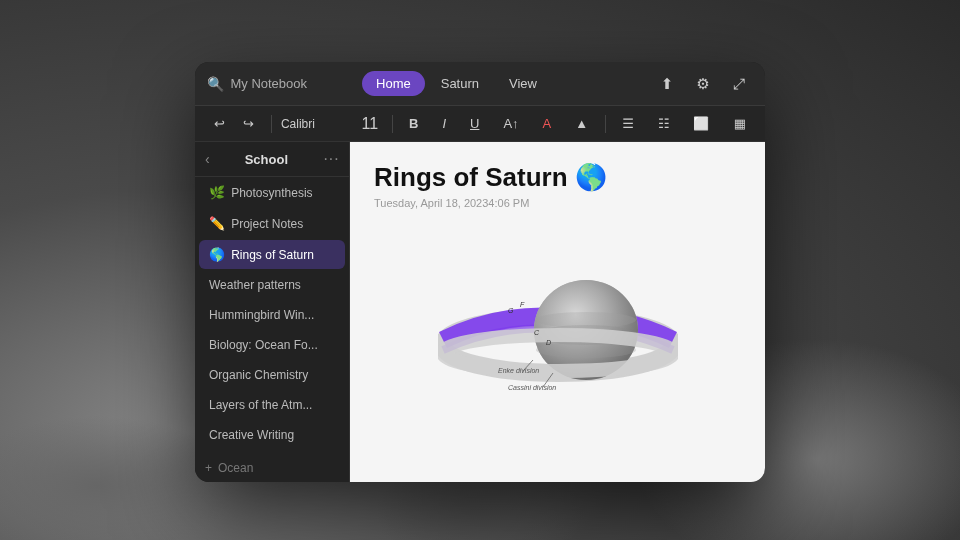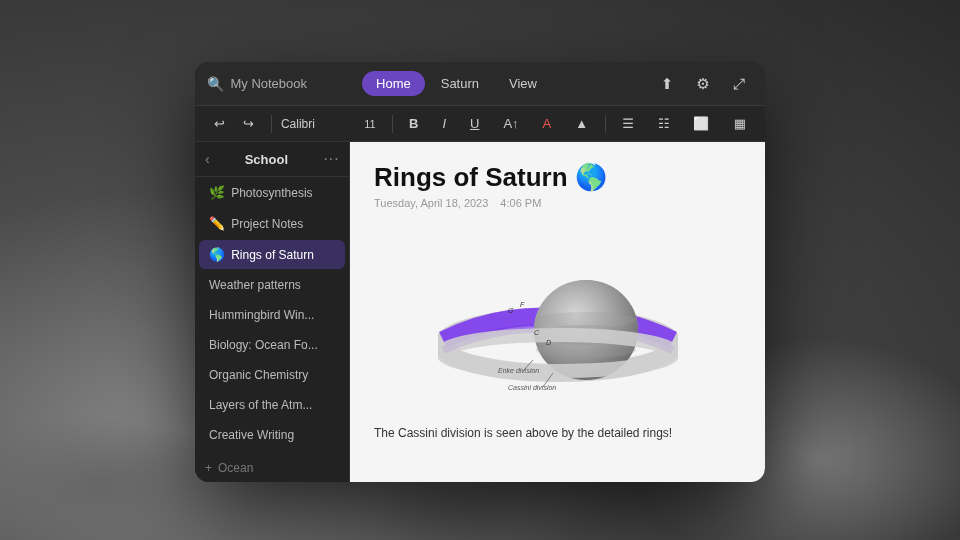--- a/index.html
+++ b/index.html
@@ -150,21 +150,21 @@
     .tb-btn.underline { text-decoration: underline; }
 
     .font-name {
       color: #ccc;
       font-size: 12px;
       min-width: 55px;
     }
 
     .font-size {
       color: #ccc;
-      font-size: 11px;
+      font-size: 16px;
       width: 24px;
       text-align: center;
       margin-left: 12px;
     }
 
     .undo-redo {
       display: flex;
       gap: 4px;
     }
 
@@ -263,21 +263,21 @@
       display: flex;
       align-items: center;
       gap: 8px;
     }
 
     .note-meta {
       font-size: 11px;
       color: #999;
       margin-bottom: 16px;
       display: flex;
-      gap: 12px;
+      gap: 0;
     }
 
     .saturn-image {
       width: 100%;
       max-height: 200px;
       display: flex;
       justify-content: center;
       margin-bottom: 14px;
     }
 
@@ -428,16 +428,15 @@
           <defs>
             <radialGradient id="saturnGrad" cx="40%" cy="35%" r="65%">
               <stop offset="0%" stop-color="#d8d8d8"></stop>
               <stop offset="50%" stop-color="#a8a8a8"></stop>
               <stop offset="100%" stop-color="#707070"></stop>
             </radialGradient>
           </defs>
         </svg>
       </div>
 
-      <p class="note-text">The Cassini division is seen above by the detailed rings!</p>
     </div>
   </div>
 </div>
 
 </body></html>

